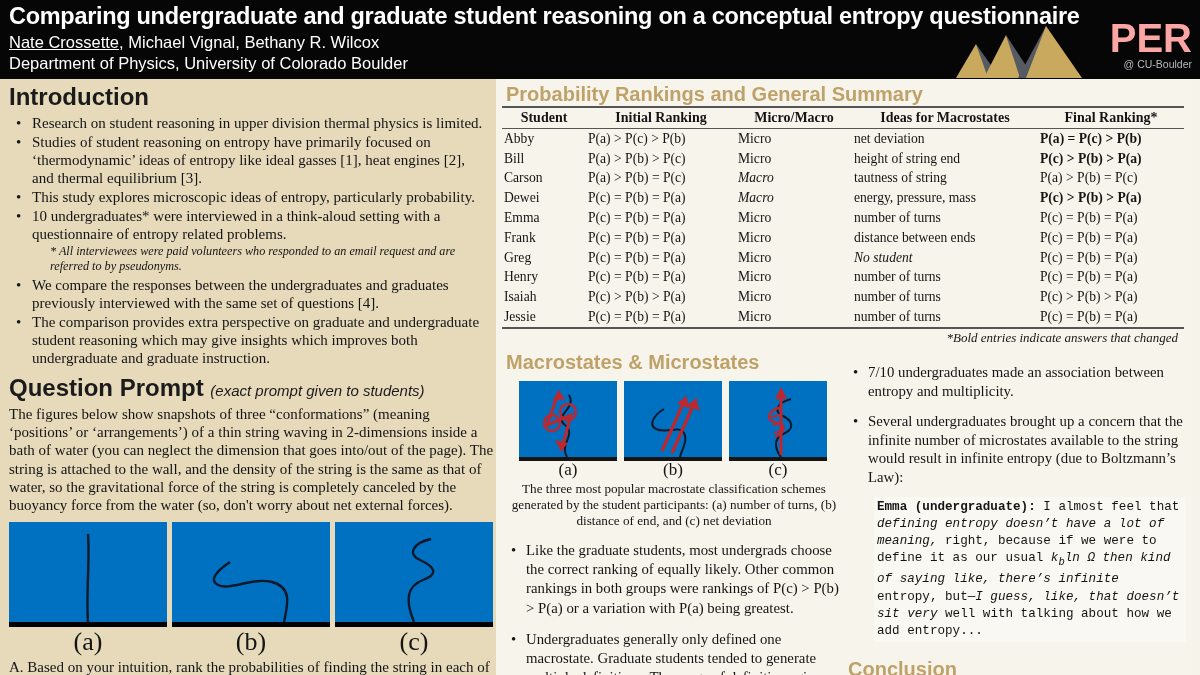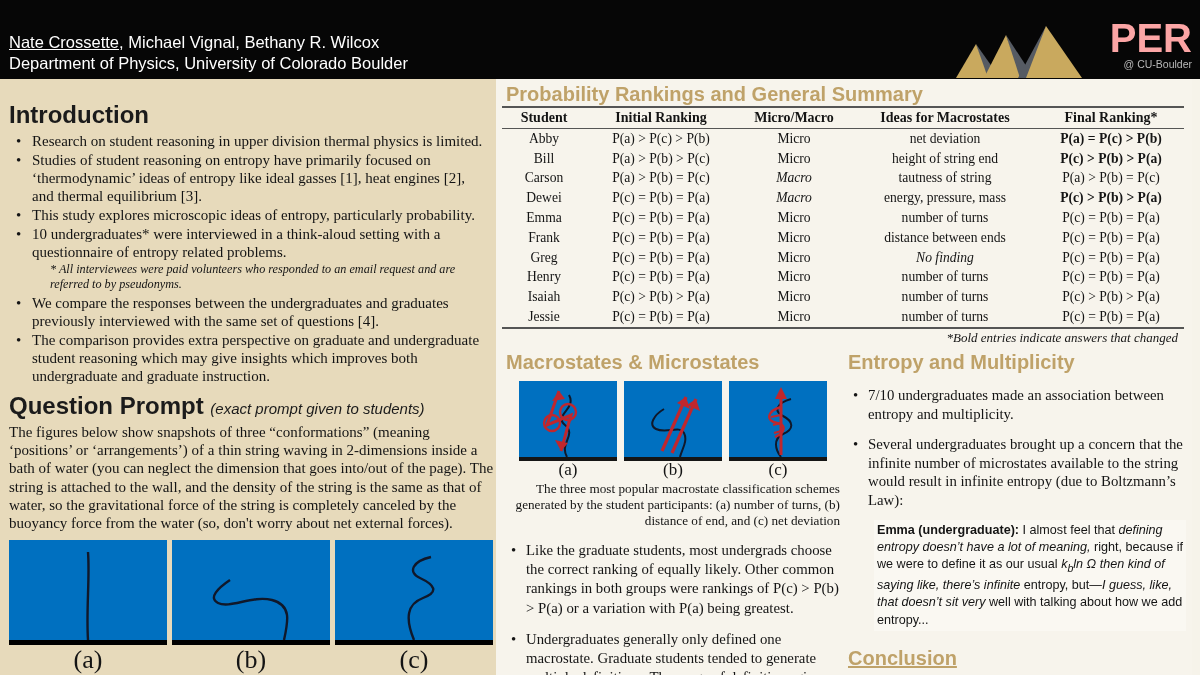--- a/index.html
+++ b/index.html
@@ -15,21 +15,21 @@
   .dept{position:absolute;left:9px;top:54px;font-family:"Liberation Sans",sans-serif;font-size:16.5px}
   .logo{position:absolute;right:6px;top:22px;width:240px;height:54px}
   .logo-mtns{position:absolute;left:0;top:4px}
   .logo-per{position:absolute;right:2px;top:-6px;font-family:"Liberation Sans",sans-serif;
             font-weight:700;font-size:40px;color:#fca5a5;line-height:44px}
   .logo-sub{position:absolute;right:2px;top:36px;font-family:"Liberation Sans",sans-serif;
             font-size:10.5px;color:#b9b9b9}
 
   
   .left-col{position:absolute;left:0;top:79px;width:504px;height:596px;background:#e7dabb;
-            box-sizing:border-box;padding:20px 9px 0 9px}
+            box-sizing:border-box;padding:2px 9px 0 9px}
   .right-region{position:absolute;left:496px;top:79px;width:696px;height:596px;background:#f7f4ec}
 
   .h1{font-family:"Liberation Sans",sans-serif;font-weight:700;font-size:24px;color:#1b1b1b;margin:2px 0 3px 0}
   .gold{font-family:"Liberation Sans",sans-serif;font-weight:700;font-size:20px;color:#bfa269;margin:0}
   .note-it{font-family:"Liberation Sans",sans-serif;font-weight:400;font-style:italic;font-size:15px}
 
   .bul{position:relative;padding-left:23px;font-size:15px;line-height:18px;margin:0 8px 1px 0}
   .bul::before{content:"\2022";position:absolute;left:7px;top:0}
   .subfn{font-style:italic;font-size:12.2px;line-height:15px;padding-left:41px;margin:0 0 2px 0}
 
@@ -40,51 +40,52 @@
   .fig{width:158px}
   .figbox{width:158px;height:100px;background:#0070c0;position:relative}
   .wall{width:158px;height:5px;background:#000}
   .figlab{text-align:center;font-size:26px;line-height:27px;margin-top:1px}
   .qitem{font-size:15px;line-height:18.2px;padding-left:22px;text-indent:-22px;margin-top:3px}
 
   
   .tbl-head{position:absolute;left:10px;top:4px}
   table.rank{position:absolute;left:6px;top:27px;width:682px;border-collapse:collapse;font-size:13.6px}
   table.rank th{font-weight:700;font-size:14px;padding:2px 2px;border-top:2px solid #555;border-bottom:1.3px solid #555}
-  table.rank td{text-align:center;padding:1.9px 2px}
+  table.rank td{text-align:left;padding:1.9px 2px}
   table.rank tr.last td{border-bottom:2px solid #555}
   td.fb{font-weight:700}
   .it{font-style:italic}
   .tbl-fn{position:absolute;right:14px;top:251px;font-style:italic;font-size:13px}
 
   
   .mid-col{position:absolute;left:10px;top:272px;width:336px}
   .r-col{position:absolute;left:352px;top:272px;width:338px}
 
   .minirow{display:flex;gap:7px;margin-top:7px;margin-left:13px}
   .minifig{width:98px}
   .minibox{width:98px;height:76px;background:#0070c0;position:relative}
   .miniwall{width:98px;height:4px;background:#151515}
   .minilab{text-align:center;font-size:17px;line-height:17px}
-  .caption{font-size:13.2px;line-height:16px;text-align:right;margin:3px 2px 0 2px}
+  .caption{font-size:13.2px;line-height:16px;text-align:center;margin:3px 2px 0 2px}
   .mbul{position:relative;padding-left:20px;font-size:14.8px;line-height:19.2px;margin-top:12px}
   .mbul::before{content:"\2022";position:absolute;left:5px;top:0}
   .mid-col .mbul:first-of-type{margin-top:14px}
 
   .r-col .mbul{line-height:18.6px}
   .quote{margin:10px 0 16px 26px;width:306px;background:#faf8f2;
-         font-family:Liberation Sans, sans-serif;font-size:12.6px;line-height:17.3px;padding:2px 3px}
+         font-family:Liberation Mono, monospace;font-size:12.6px;line-height:17.3px;padding:2px 3px}
   .qb{font-weight:700}
   .qi{font-style:italic}
   .concl{margin-top:10px;text-decoration:underline;text-decoration-color:#bfa269}
 </style>
 </head>
 <body>
 
 <div class="header">
+  <div class="title">Comparing undergraduate and graduate student reasoning on a conceptual entropy questionnaire</div>
   <div class="authors"><span class="ul">Nate Crossette</span><span>, Michael Vignal, Bethany R. Wilcox</span></div>
   <div class="dept">Department of Physics, University of Colorado Boulder</div>
 
   <div class="logo">
     <svg class="logo-mtns" width="132" height="52" viewBox="0 0 132 52">
       <polygon points="22,18 32,52 46,52" fill="#565b63"></polygon>
       <polygon points="22,18 2,52 34,52" fill="#c9a95e"></polygon>
       <polygon points="52,9 64,52 80,52" fill="#565b63"></polygon>
       <polygon points="52,9 30,52 66,52" fill="#c9a95e"></polygon>
       <polygon points="92,0 64,52 84,52" fill="#565b63"></polygon>
@@ -201,21 +202,21 @@
           <td>Frank</td>
           <td>P(c) = P(b) = P(a)</td>
           <td>Micro</td>
           <td>distance between ends</td>
           <td>P(c) = P(b) = P(a)</td>
         </tr>
     <tr>
           <td>Greg</td>
           <td>P(c) = P(b) = P(a)</td>
           <td>Micro</td>
-          <td class="it">No finding</td>
+          <td class="it">No student</td>
           <td>P(c) = P(b) = P(a)</td>
         </tr>
     <tr>
           <td>Henry</td>
           <td>P(c) = P(b) = P(a)</td>
           <td>Micro</td>
           <td>number of turns</td>
           <td>P(c) = P(b) = P(a)</td>
         </tr>
     <tr>
@@ -282,21 +283,20 @@
       </div>
     </div>
 
     <div class="caption">The three most popular macrostate classification schemes generated by the student participants: (a) number of turns, (b) distance of end, and (c) net deviation</div>
 
     <div class="mbul">Like the graduate students, most undergrads choose the correct ranking of equally likely. Other common rankings in both groups were rankings of P(c) &gt; P(b) &gt; P(a) or a variation with P(a) being greatest.</div>
     <div class="mbul">Undergraduates generally only defined one macrostate. Graduate students tended to generate multiple definitions. The range of definitions given by both groups were similar</div>
   </div>
 
   <div class="r-col">
-    <div class="gold">Entropy and Multiplicity</div>
     <div class="mbul">7/10 undergraduates made an association between entropy and multiplicity.</div>
     <div class="mbul">Several undergraduates brought up a concern that the infinite number of microstates available to the string would result in infinite entropy (due to Boltzmann’s Law):</div>
 
     <div class="quote">
       <span class="qb">Emma (undergraduate):</span><span> I almost feel that </span><span class="qi">defining entropy doesn’t have a lot of meaning, </span><span>right, because if we were to define it as our usual </span><span class="qi">k</span><sub class="qi">b</sub><span class="qi">ln Ω then kind of saying like, there’s infinite </span><span>entropy, but—</span><span class="qi">I guess, like, that doesn’t sit very </span><span>well with talking about how we add entropy...</span>
     </div>
 
     <div class="gold concl">Conclusion</div>
     <div class="mbul">Undergraduate and graduate responses in the interviews were mostly similar, especially in how</div>
   </div>

